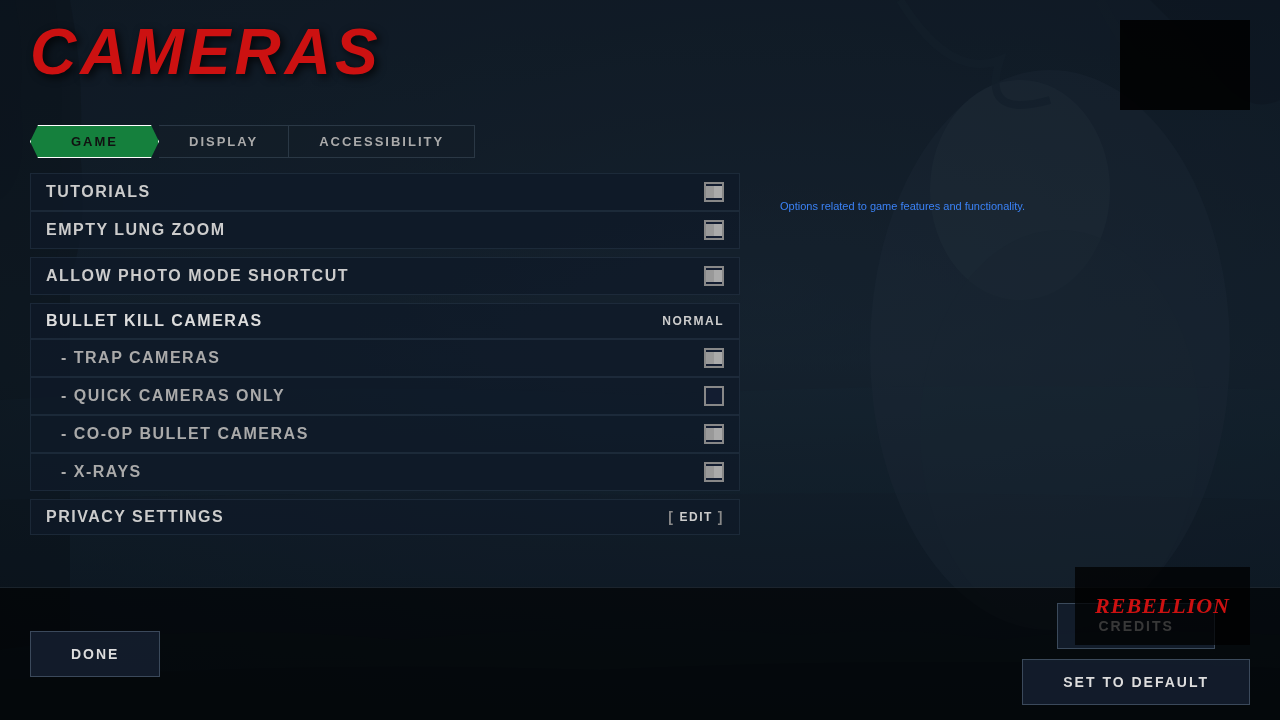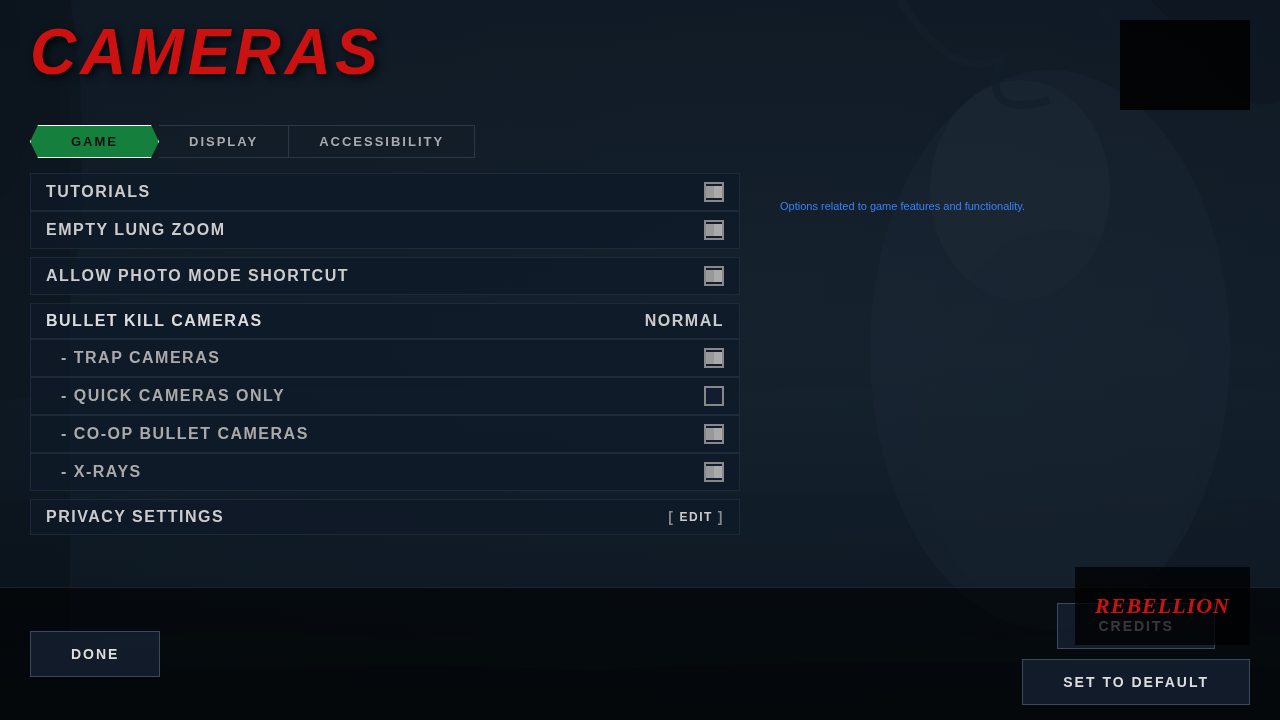--- a/index.html
+++ b/index.html
@@ -142,21 +142,21 @@
     .setting-label.indented {
       padding-left: 15px;
       color: #aaa;
     }
 
     .setting-label.header-label {
       color: #ddd;
     }
 
     .setting-value {
-      font-size: 16px;
+      font-size: 12px;
       font-weight: 700;
       letter-spacing: 1.5px;
       color: #ccc;
       text-transform: uppercase;
     }
 
     .checkbox {
       width: 20px;
       height: 20px;
       border: 2px solid #888;

